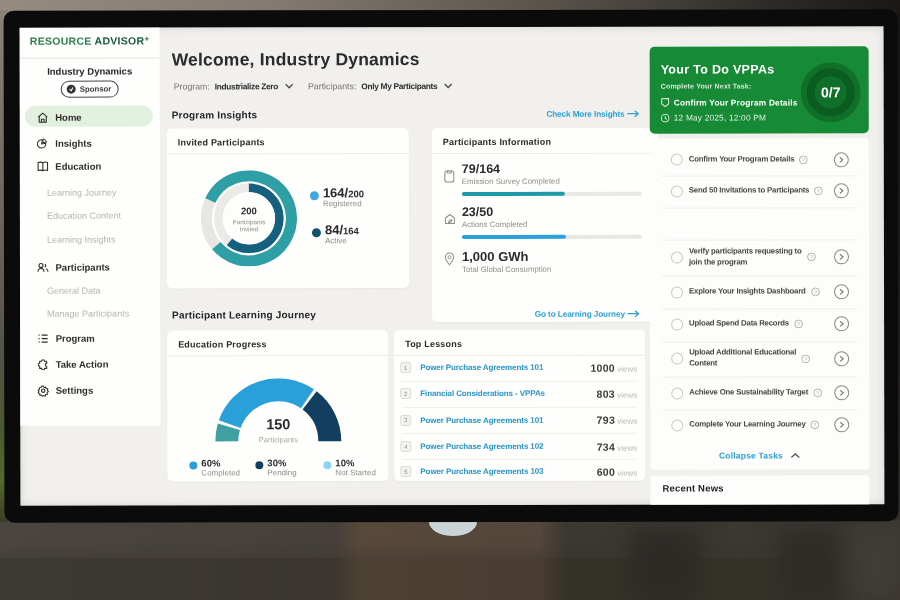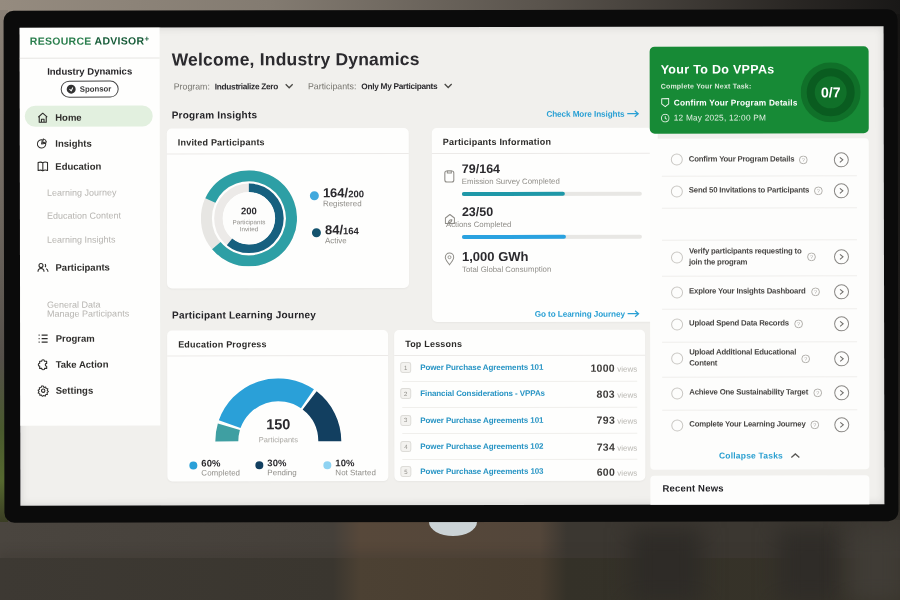--- a/index.html
+++ b/index.html
@@ -69,21 +69,21 @@
         </div>
         <div class="abs" style="left:5px;top:78px;width:128px;height:21px;background:#e2f0df;border-radius:12px;"></div>
 
         <div class="abs navtxt" style="left:35.5px;top:83.5px;">Home</div>
         <div class="abs navtxt" style="left:35.5px;top:110px;">Insights</div>
         <div class="abs navtxt" style="left:35.5px;top:133px;">Education</div>
         <div class="abs subtxt" style="left:27px;top:160px;">Learning Journey</div>
         <div class="abs subtxt" style="left:27px;top:183px;">Education Content</div>
         <div class="abs subtxt" style="left:27px;top:207px;">Learning Insights</div>
         <div class="abs navtxt" style="left:35.5px;top:234px;">Participants</div>
-        <div class="abs subtxt" style="left:27px;top:258px;margin-top:14px;">General Data</div>
+        <div class="abs subtxt" style="left:27px;top:258px;">General Data</div>
         <div class="abs subtxt" style="left:27px;top:281px;">Manage Participants</div>
         <div class="abs navtxt" style="left:35.5px;top:305px;">Program</div>
         <div class="abs navtxt" style="left:35.5px;top:331px;">Take Action</div>
         <div class="abs navtxt" style="left:35.5px;top:357px;">Settings</div>
 
         <svg class="abs" style="left:17px;top:83.5px;" width="12" height="12" viewBox="0 0 12 12">
             <path d="M1.5 5.5 L6 1.5 L10.5 5.5 M2.5 5 V10.5 H9.5 V5 M4.7 10.5 V7.5 H7.3 V10.5" stroke="#2f2e2c" stroke-width="1.1" fill="none" stroke-linejoin="round"></path>
           </svg>
         <svg class="abs" style="left:17px;top:110px;" width="12" height="12" viewBox="0 0 12 12">
             <path d="M8.94 5.47 A4.2 4.2 0 1 1 5.53 2.06 L4.8 6.2 Z" stroke="#2f2e2c" stroke-width="1" fill="none" stroke-linejoin="round"></path>
@@ -157,21 +157,21 @@
             <path d="M3.5 1 H7.5 V3 H3.5 Z" stroke="#8f8d88" stroke-width="1" fill="#fdfdfc"></path>
           </svg>
         <div class="abs" style="left:30px;top:34px;font-size:12.5px;font-weight:bold;color:#2b2a2e;">79/164</div>
         <div class="abs gray" style="left:30px;top:49px;font-size:7.8px;">Emission Survey Completed</div>
         <div class="abs" style="left:30px;top:64px;width:180px;height:3.5px;border-radius:2px;background:#e8e7e4;"></div>
         <div class="abs" style="left:30px;top:64px;width:103px;height:3.5px;border-radius:2px;background:#1f98a8;"></div>
         <svg class="abs" style="left:12px;top:85px;" width="12" height="12" viewBox="0 0 12 12">
             <path d="M6 1.5 L10.5 5 V10.5 H1.5 V5 Z M4.5 10.5 C4.5 7.5 6 6.5 8 6.8 C7.8 8.8 6.8 9.8 4.5 9.7" stroke="#8f8d88" stroke-width="1" fill="none" stroke-linejoin="round"></path>
           </svg>
         <div class="abs" style="left:30px;top:77px;font-size:12.5px;font-weight:bold;color:#2b2a2e;">23/50</div>
-        <div class="abs gray" style="left:14px;top:92px;font-size:7.8px;">Actions Completed</div>
+        <div class="abs gray" style="left:30px;top:92px;font-size:7.8px;">Actions Completed</div>
         <div class="abs" style="left:30px;top:107px;width:180px;height:3.5px;border-radius:2px;background:#e8e7e4;"></div>
         <div class="abs" style="left:30px;top:107px;width:104px;height:3.5px;border-radius:2px;background:#2aa2e0;"></div>
         <svg class="abs" style="left:12px;top:124px;" width="11" height="14" viewBox="0 0 11 14">
             <path d="M5.5 1 A4.2 4.2 0 0 1 9.7 5.2 C9.7 7.8 7 10.5 5.5 12.8 C4 10.5 1.3 7.8 1.3 5.2 A4.2 4.2 0 0 1 5.5 1 Z" stroke="#8f8d88" stroke-width="1" fill="none"></path>
             <circle cx="5.5" cy="5.2" r="1.5" stroke="#8f8d88" stroke-width="0.9" fill="none"></circle>
           </svg>
         <div class="abs" style="left:30px;top:121px;font-size:13px;font-weight:bold;color:#2b2a2e;">1,000 GWh</div>
         <div class="abs gray" style="left:30px;top:137px;font-size:7.8px;">Total Global Consumption</div>
       </div>
 

